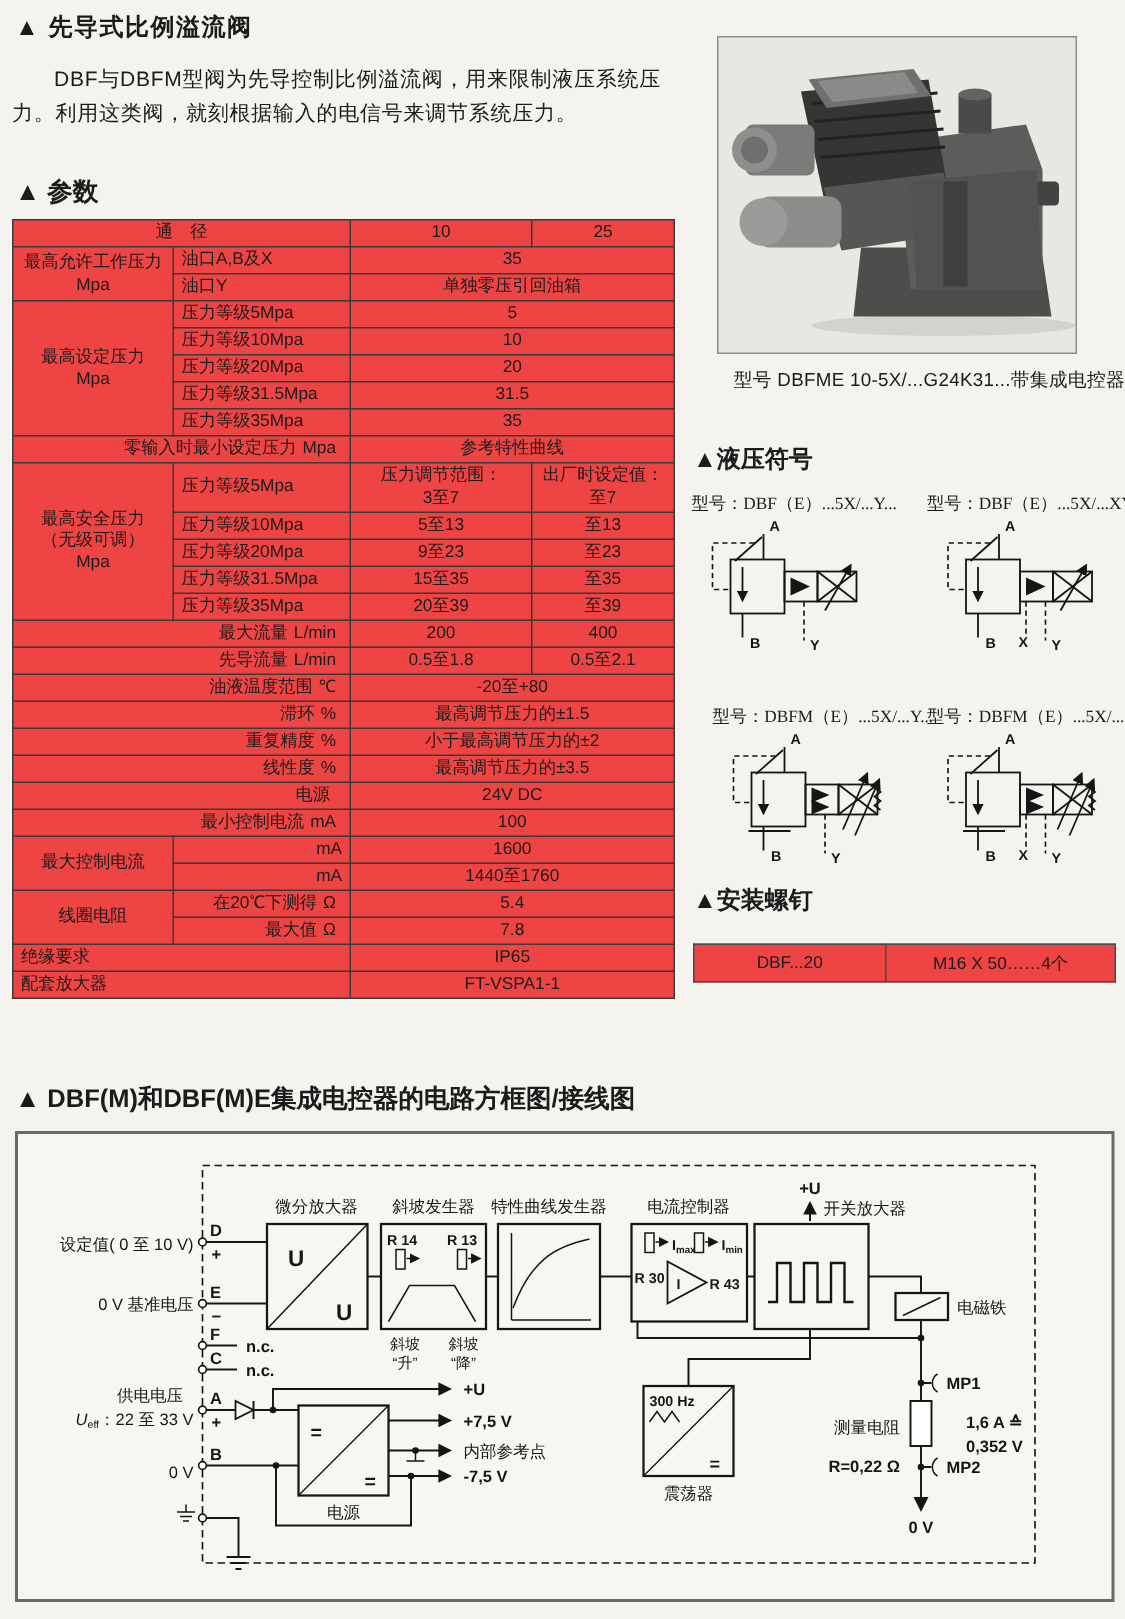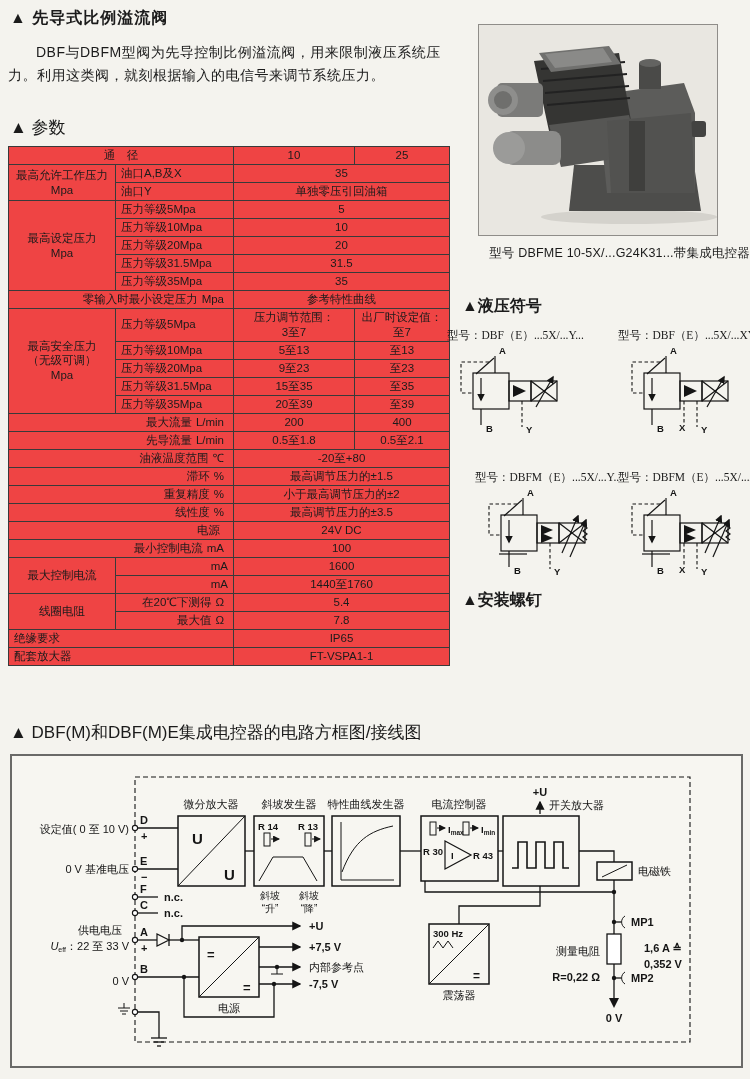--- a/index.html
+++ b/index.html
@@ -1,20 +1,20 @@
 <!DOCTYPE html>
 <html><head>
 <meta charset="utf-8">
 <style>
   *{margin:0;padding:0;box-sizing:border-box}
   html,body{width:750px;height:1079px}
   body{position:relative;background:#f4f3ee;color:#1b1b1b;font-family:"Liberation Sans",sans-serif;overflow:hidden}
   .abs{position:absolute}
   h1{font-size:16px;font-weight:bold;letter-spacing:1px}
-  h2{font-size:17px;font-weight:normal}
+  h2{font-size:17px;font-weight:bold}
   .h-small{font-size:16px;font-weight:bold}
   .intro{font-size:14px;line-height:1.66;text-indent:2em;width:443px;letter-spacing:.5px}
   
   table{border-collapse:collapse;background:#ef4444}
   .params{table-layout:fixed;width:441px}
   .params td{border:1px solid #3a3a3a;font-size:11.5px;height:18px;padding:1px 5px;vertical-align:middle;line-height:1.3}
   .c{text-align:center}
   .r{text-align:right}
   .flexcell{display:flex;justify-content:flex-end;align-items:center;gap:4px}
   .unit{padding-right:4px;white-space:nowrap}
@@ -276,21 +276,21 @@
     <rect x="26" y="106" width="56" height="34" rx="8" fill="#8c8c8a"></rect>
     <circle cx="30" cy="123" r="16" fill="#9b9b99"></circle>
     <polygon points="128,96 212,88 216,168 132,168" fill="#525250"></polygon>
     <rect x="150" y="96" width="16" height="70" fill="#3f3f3d"></rect>
   </svg>
 </div>
 <div class="abs caption">型号 DBFME 10-5X/...G24K31...带集成电控器</div>
 
 <div class="abs h-small" style="left:462px;top:296px">▲液压符号</div>
 
-<div class="abs" style="left:447px;top:328px;width:145px">
+<div class="abs" style="left:461px;top:328px;width:145px">
   <div class="sym-label">型号：DBF（E）...5X/...Y...</div>
   <svg width="140" height="100" viewBox="0 0 140 100">
     <defs>
         <marker id="ah1" viewBox="0 0 10 10" refX="8" refY="5" markerWidth="6.5" markerHeight="6.5" orient="auto-start-reverse">
           <path d="M0,0L10,5L0,10z" fill="#151515"></path>
         </marker>
       </defs>
     <text x="52" y="11" class="lat-s">A</text>
     <line class="symline" x1="48" y1="13" x2="48" y2="30"></line>
     <line class="symline" x1="29" y1="31" x2="47" y2="15"></line>
@@ -388,20 +388,24 @@
   </svg>
 </div>
 
 <div class="abs h-small" style="left:462px;top:590px">▲安装螺钉</div>
 <table class="abs screws" style="left:462px;top:629px">
   <colgroup>
       <col style="width:128px">
       <col style="width:153px">
     </colgroup>
   <tbody>
+  <tr>
+    <td>DBF...20</td>
+    <td>M16 X 50……4个</td>
+  </tr>
 </tbody>
   </table>
 
 <h2 class="abs" style="left:10px;top:721px">▲ DBF(M)和DBF(M)E集成电控器的电路方框图/接线图</h2>
 
 <div class="abs circuit-box">
 <svg width="729" height="308" viewBox="0 0 729 308">
   <defs>
     <marker id="ah" viewBox="0 0 10 10" refX="8.5" refY="5" markerWidth="7" markerHeight="7" orient="auto-start-reverse">
           <path d="M0,0L10,5L0,10z" fill="#151515"></path>

